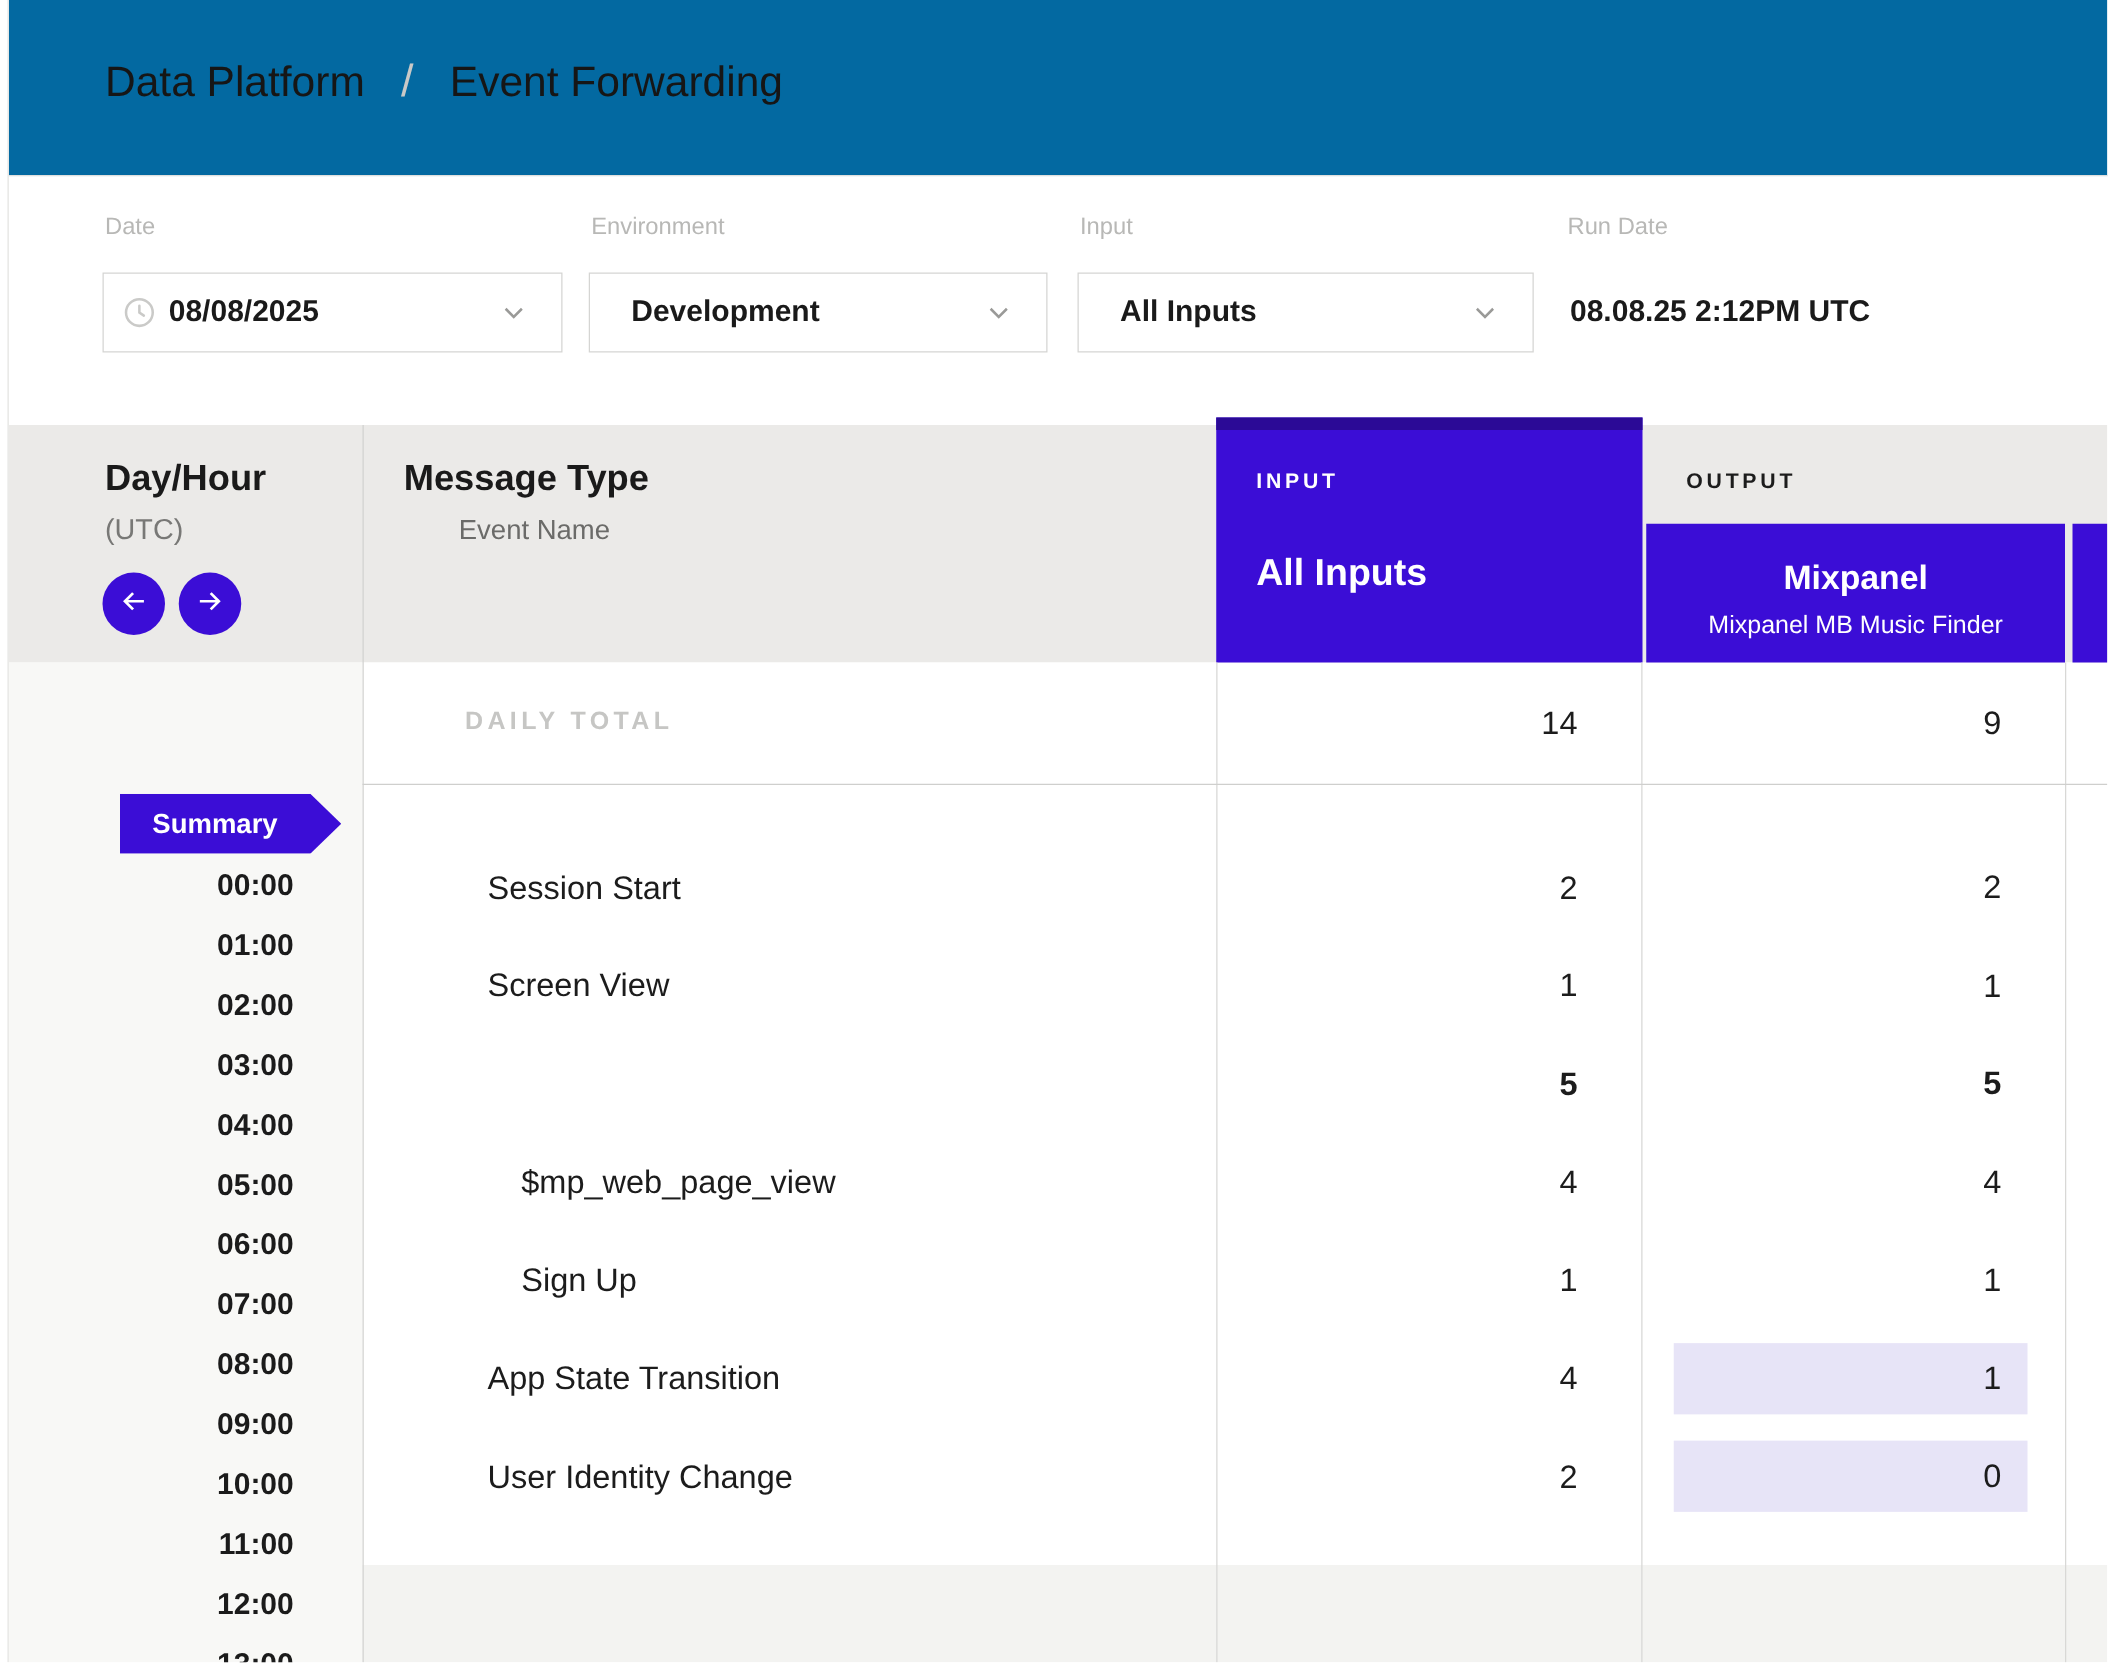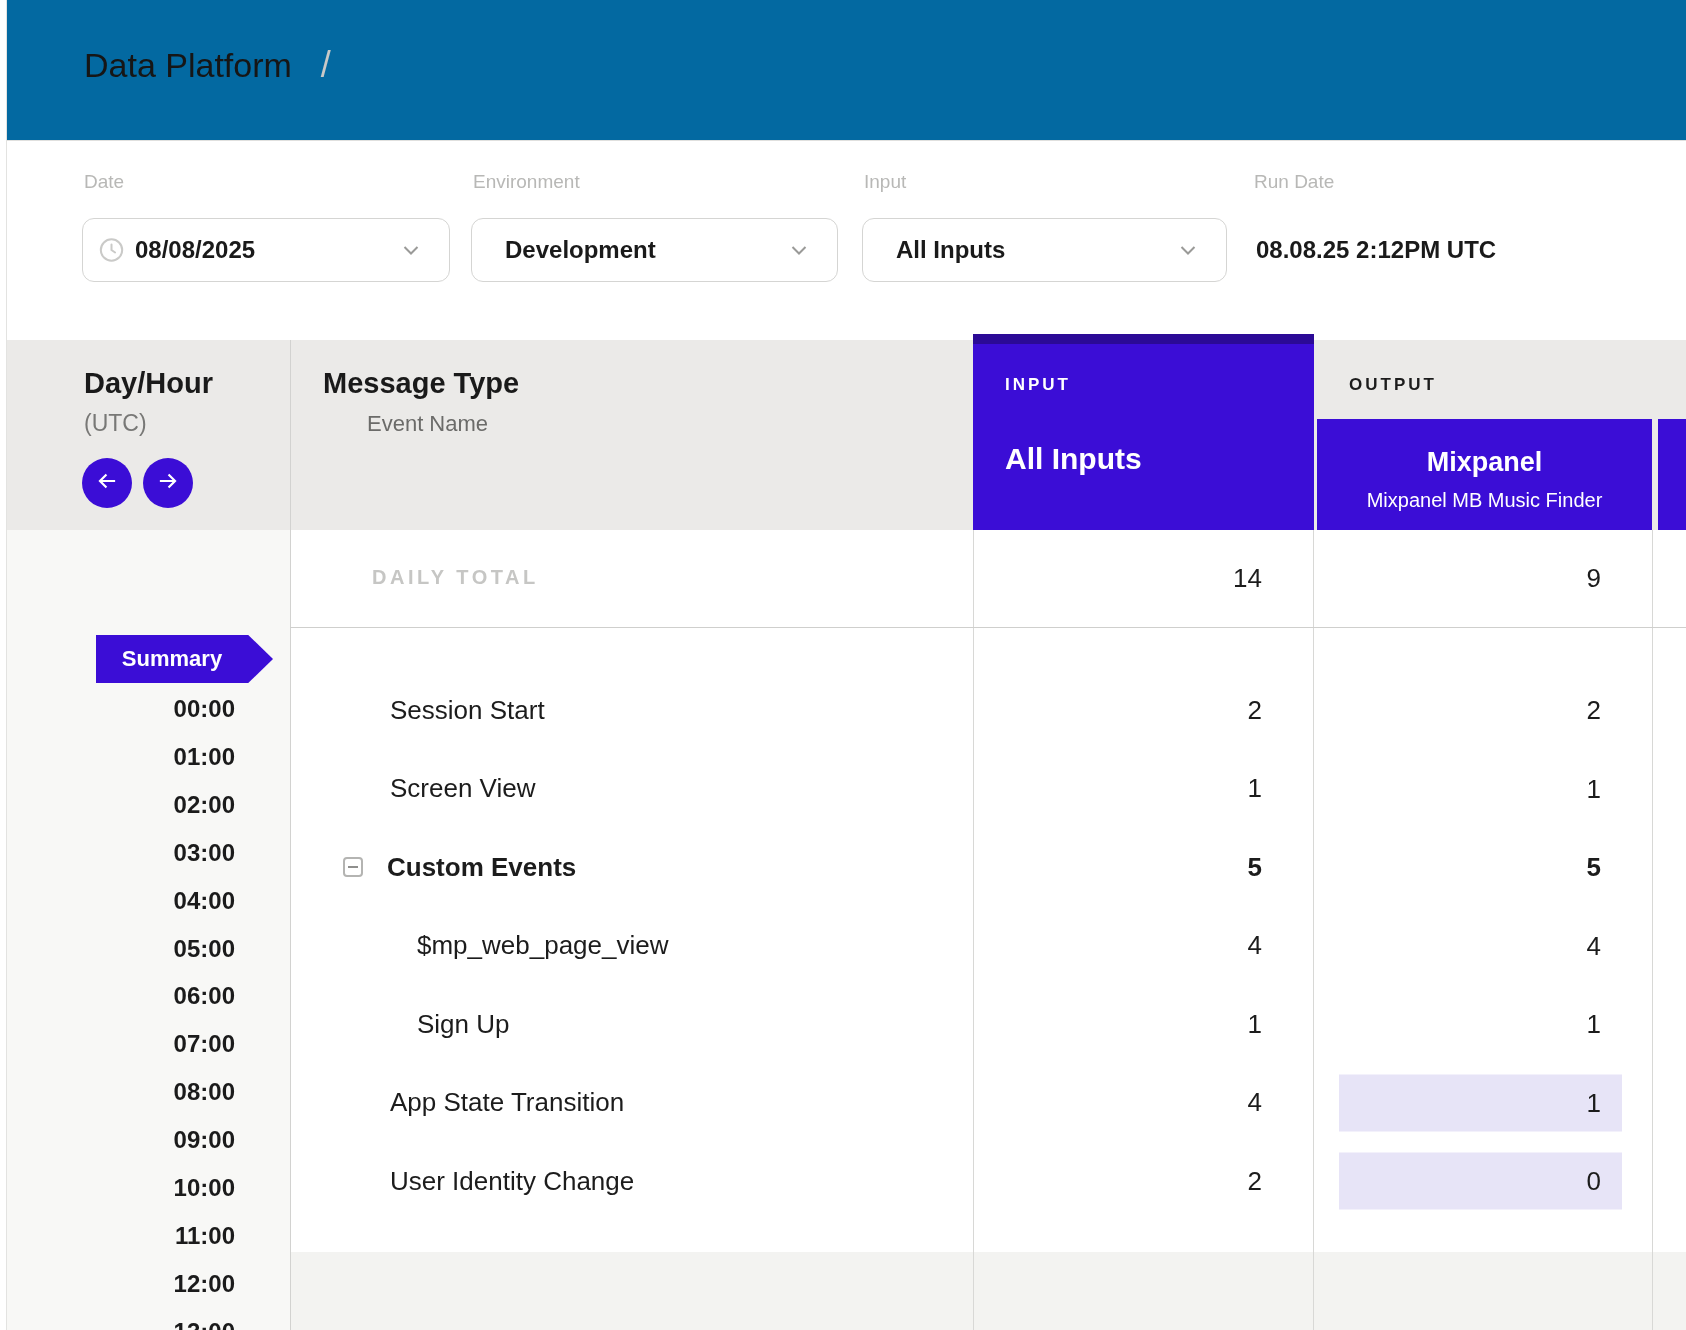--- a/index.html
+++ b/index.html
@@ -12,21 +12,21 @@
 
   
   .topbar{left:7px;top:0;width:1679px;height:140px;background:#0369a1;border-bottom:1px solid #e0e0de;}
   .breadcrumb{position:absolute;left:77px;top:44px;font-size:34px;font-weight:400;color:#161616;display:flex;align-items:baseline;}
   .breadcrumb .sep{color:#c9c9c7;font-size:36px;font-weight:300;margin:0 29px;}
 
   
   .filters{left:7px;top:141px;width:1679px;height:199px;background:#fff;}
   .fgroup{position:absolute;top:0;height:100%;}
   .flabel{position:absolute;top:30px;left:2px;font-size:19px;color:#b8b8b6;}
-  .fbox{position:absolute;top:77px;height:64px;border:1px solid #d5d5d3;border-radius:12px;background:#fff;box-sizing:border-box;display:flex;align-items:center;cursor:pointer;}
+  .fbox{position:absolute;top:77px;height:64px;border:1px solid #d5d5d3;border-radius:0;background:#fff;box-sizing:border-box;display:flex;align-items:center;cursor:pointer;}
   .fbox .val{font-size:24px;font-weight:700;color:#1a1a1a;}
   .fbox .chev{position:absolute;right:26px;top:50%;transform:translateY(-50%);display:flex;}
   .g-date{left:75px;width:368px;}
   .g-env{left:464px;width:367px;}
   .g-input{left:855px;width:365px;}
   .g-run{left:1245px;width:340px;}
   .g-date .fbox,.g-env .fbox,.g-input .fbox{left:0;width:100%;}
   .g-date .val{margin-left:52px;}
   .g-env .val,.g-input .val{margin-left:33px;}
   .clock{position:absolute;left:15px;top:50%;transform:translateY(-50%);display:flex;}
@@ -95,20 +95,21 @@
 <body>
 
 <div class="page">
 
   <div class="abs page-edge"></div>
 
   <div class="abs topbar">
     <div class="breadcrumb">
       <span>Data Platform</span>
       <span class="sep">/</span>
+      <span>Event Forwarding</span>
     </div>
   </div>
 
   <div class="abs filters">
 
     <div class="fgroup g-date">
       <div class="flabel">Date</div>
       <div class="fbox">
         <span class="clock">
           <svg width="27" height="27" viewBox="0 0 24 24">
@@ -217,26 +218,20 @@
         <div class="num outcell">2</div>
       </div>
       <div class="trow" style="top: 705.5px;">
         <div class="labelcell normal">
           <span>Screen View</span>
         </div>
         <div class="num innum">1</div>
         <div class="num outcell">1</div>
       </div>
       <div class="trow boldnums" style="top: 784px;">
-        <div class="labelcell group">
-          <span class="collapse-box">
-            <span class="minus"></span>
-          </span>
-          <span>Custom Events</span>
-        </div>
         <div class="num innum">5</div>
         <div class="num outcell">5</div>
       </div>
       <div class="trow" style="top: 862.5px;">
         <div class="labelcell sub">
           <span>$mp_web_page_view</span>
         </div>
         <div class="num innum">4</div>
         <div class="num outcell">4</div>
       </div>

